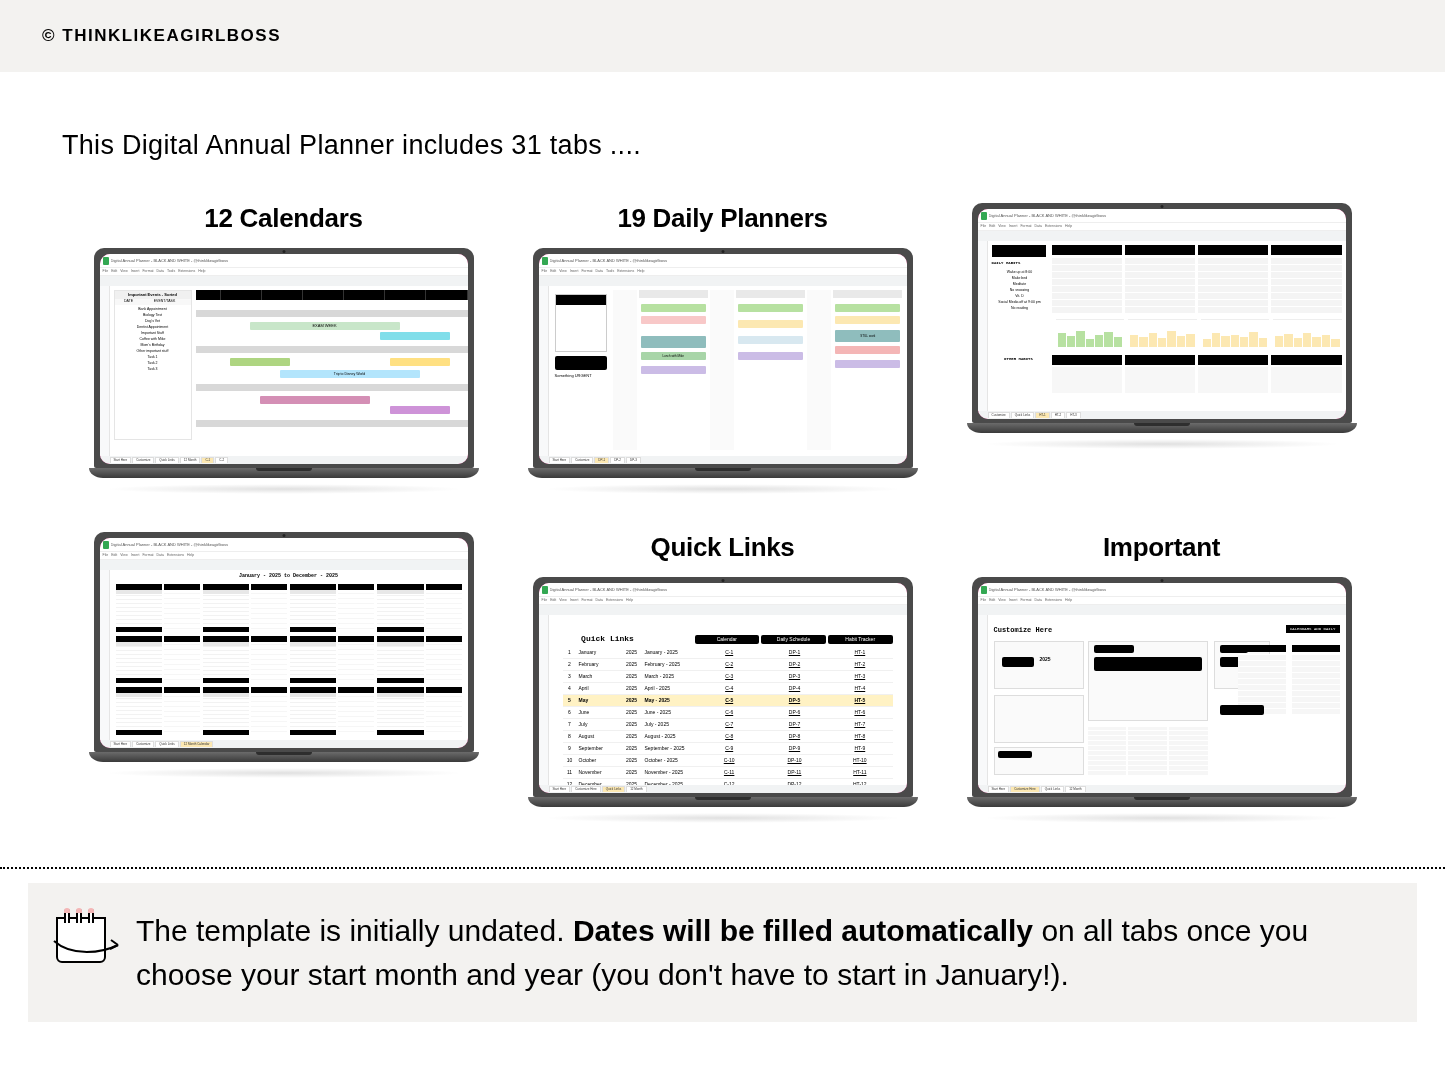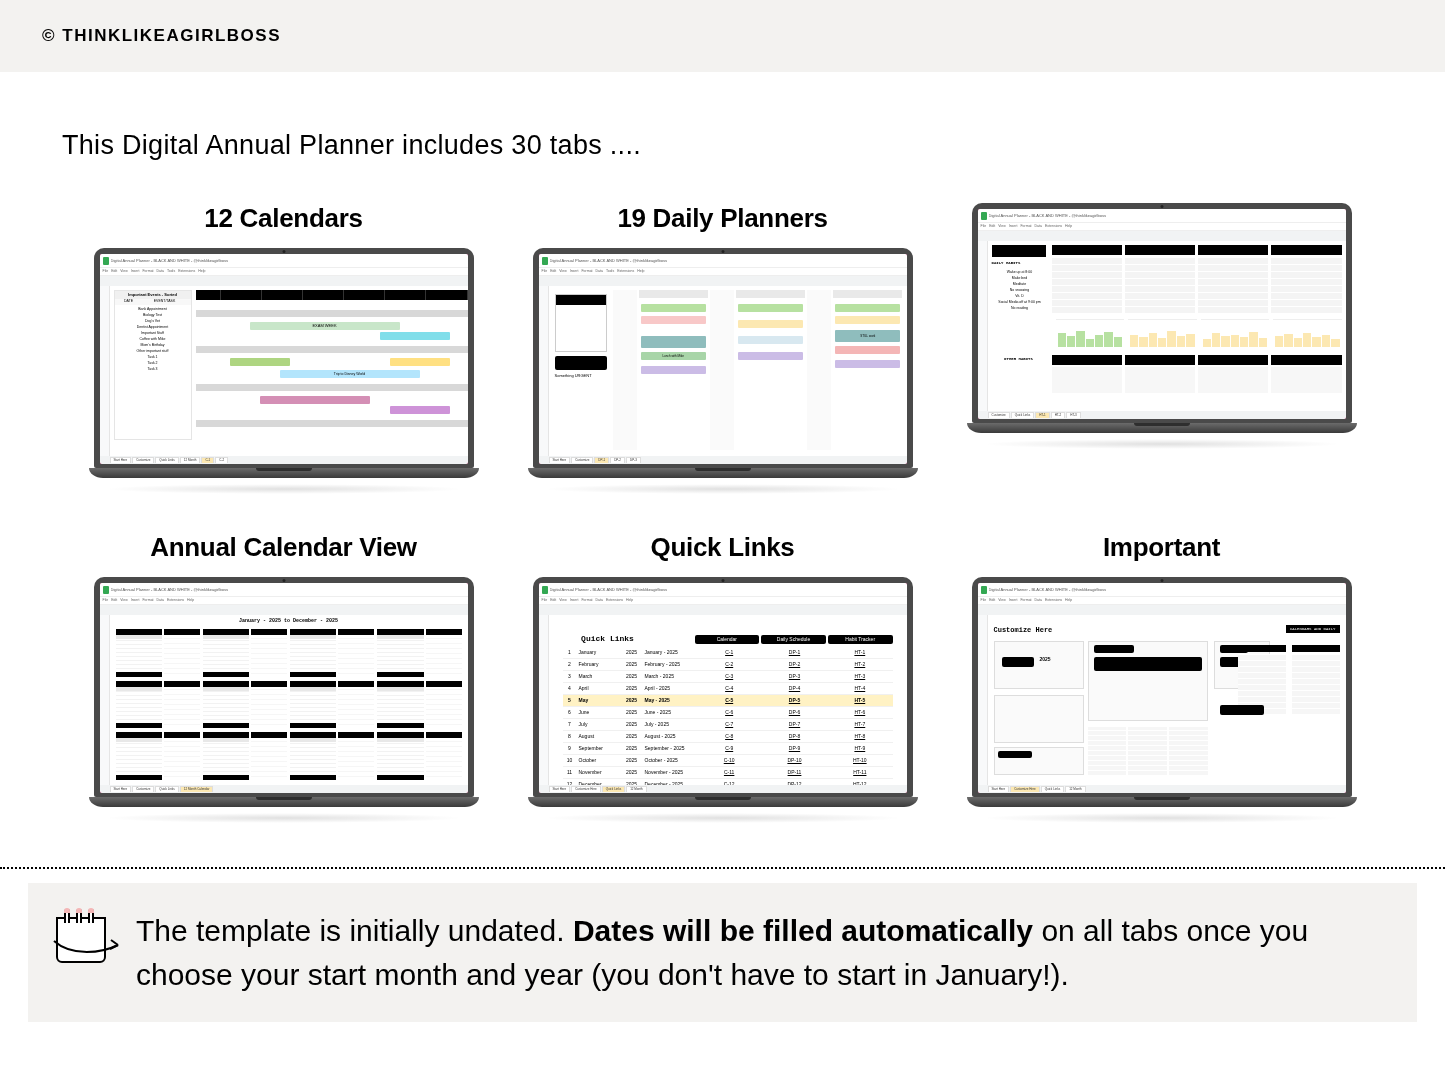--- a/index.html
+++ b/index.html
@@ -64,21 +64,21 @@
     content: "";
     position: absolute;
     top: 2px; left: 50%;
     width: 3px; height: 3px;
     background: #222; border-radius: 50%;
     transform: translateX(-50%);
   }
   .screen {
     width: 100%; height: 100%;
     background: #ec4899;
-    border-radius: 2px;
+    border-radius: 10px;
     overflow: hidden;
     font-size: 4px;
     line-height: 1;
     position: relative;
   }
   .base {
     width: 390px; height: 10px;
     background: linear-gradient(#6b6b6b,#3a3a3a);
     border-radius: 0 0 14px 14px / 0 0 10px 10px;
     margin: 0 auto;
@@ -185,21 +185,21 @@
   }
   .footer-text b{ font-weight:800; }
 </style>
 </head>
 <body>
 
 <div class="header-bar">
   <div class="copyright">© THINKLIKEAGIRLBOSS</div>
 </div>
 
-<div class="intro">This Digital Annual Planner includes 30 tabs ....</div>
+<div class="intro">This Digital Annual Planner includes 31 tabs ....</div>
 
 <div class="grid">
 
   <div class="cell">
     <div class="cell-title">12 Calendars</div>
     <div class="laptop">
       <div class="screen-frame">
           <div class="screen">
         <div class="sheet-top">
               <div class="g-logo"></div>
@@ -471,21 +471,20 @@
               <div class="tab">HT-3</div>
             </div>
       </div>
         </div>
       <div class="base"></div>
         <div class="shadow"></div>
     </div>
   </div>
 
   <div class="cell">
-    <div class="cell-title">Annual Calendar View</div>
     <div class="laptop">
       <div class="screen-frame">
           <div class="screen">
         <div class="sheet-top">
               <div class="g-logo"></div>
               <div class="sheet-title">Digital Annual Planner - BLACK AND WHITE - @thinklikeagirlboss</div>
             </div>
         <div class="sheet-menu">
               <span>File</span>
               <span>Edit</span>

